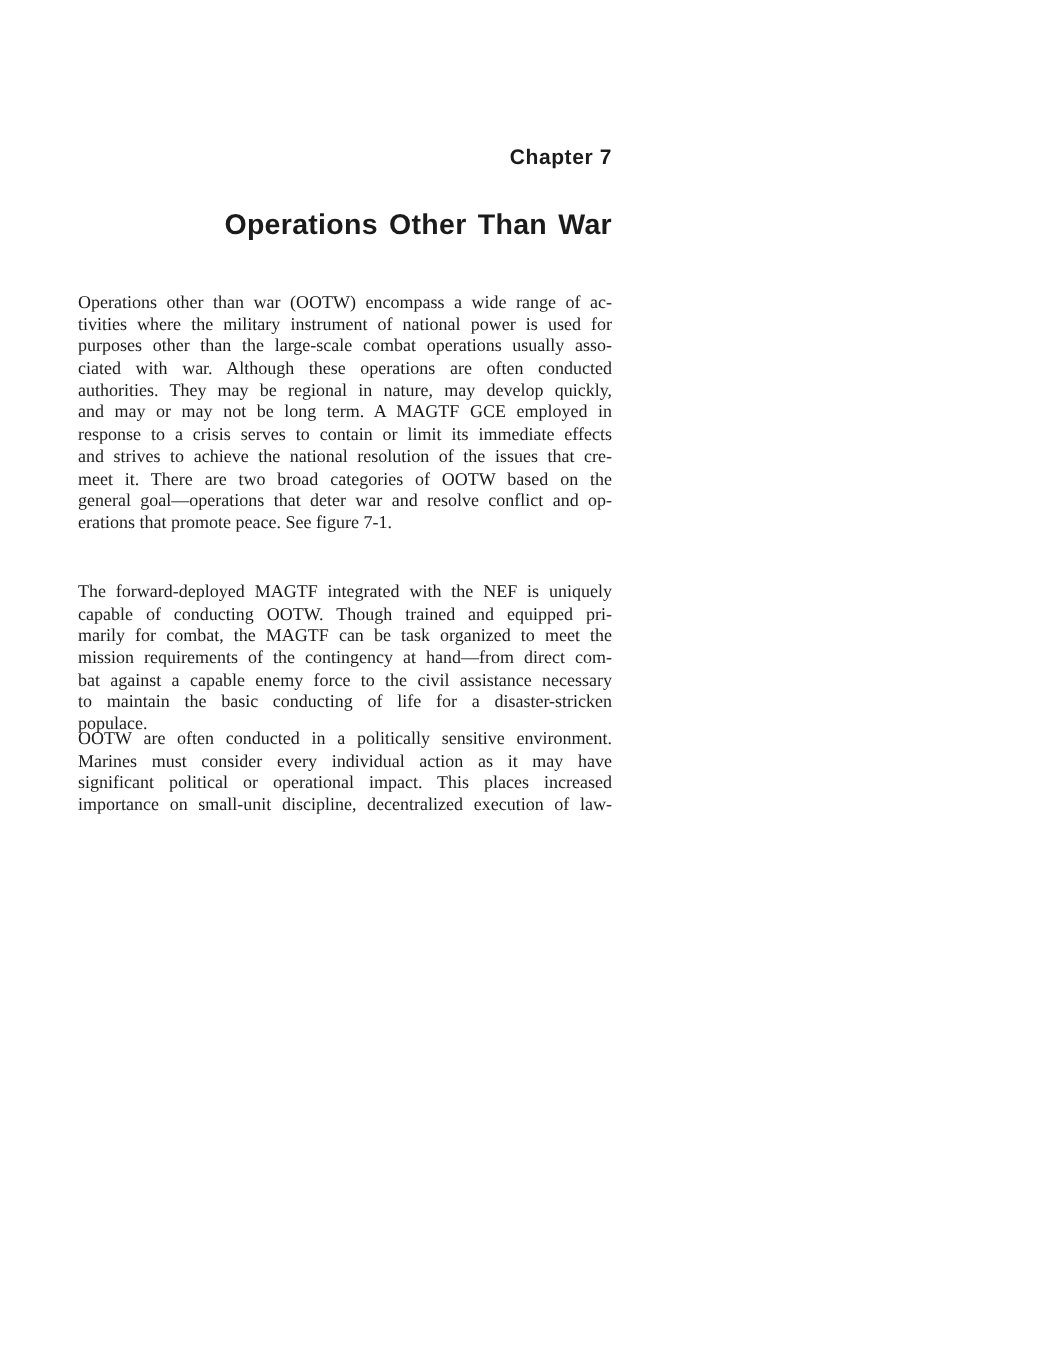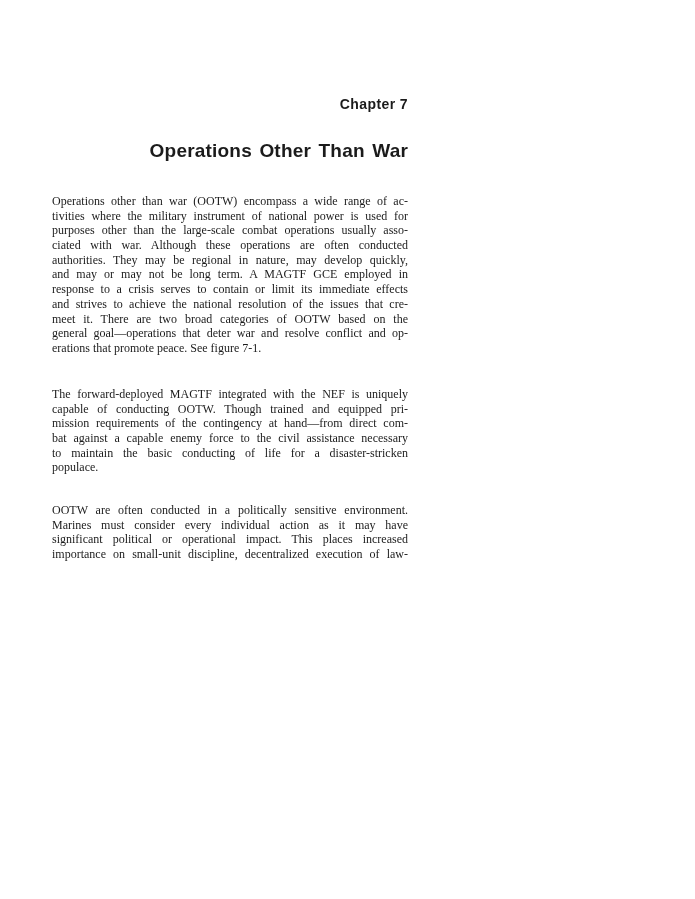--- a/index.html
+++ b/index.html
@@ -41,21 +41,21 @@
   }
   .para {
     position: absolute;
     left: 52px;
     width: 356px;
     font-size: 12px;
     line-height: 14.7px;
   }
   .p1 { top: 194px; }
   .p2 { top: 363px; margin-top: 24px; }
-  .p3 { top: 503px; }
+  .p3 { top: 485px; }
   .ln {
     height: 14.7px;
     overflow: hidden;
   }
   .j {
     text-align: justify;
     text-align-last: justify;
     text-justify: inter-word;
   }
   .it { }
@@ -79,20 +79,21 @@
     <div class="ln j"><span>response to a crisis serves to contain or limit its immediate effects</span></div>
     <div class="ln j"><span>and strives to achieve the national resolution of the issues that cre-</span></div>
     <div class="ln j"><span>meet it.  There are two broad categories of OOTW based on the</span></div>
     <div class="ln j"><span>general goal—</span><span class="it">operations that deter war and resolve conflict</span><span> and </span><span class="it">op-</span></div>
     <div class="ln"><span class="it">erations that promote peace</span><span>.  See figure 7-1.</span></div>
   </div>
 
   <div class="para p2">
     <div class="ln j"><span>The forward-deployed MAGTF integrated with the NEF is uniquely</span></div>
     <div class="ln j"><span>capable of conducting OOTW.  Though trained and equipped pri-</span></div>
+    <div class="ln j"><span>marily for combat, the MAGTF can be task organized to meet the</span></div>
     <div class="ln j"><span>mission requirements of the contingency at hand—from direct com-</span></div>
     <div class="ln j"><span>bat against a capable enemy force to the civil assistance necessary</span></div>
     <div class="ln j"><span>to maintain the basic conducting of life for a disaster-stricken</span></div>
     <div class="ln"><span>populace.</span></div>
   </div>
 
   <div class="para p3">
     <div class="ln j"><span>OOTW are often conducted in a politically sensitive environment.</span></div>
     <div class="ln j"><span>Marines must consider every individual action as it may have</span></div>
     <div class="ln j"><span>significant political or operational impact.  This places increased</span></div>

